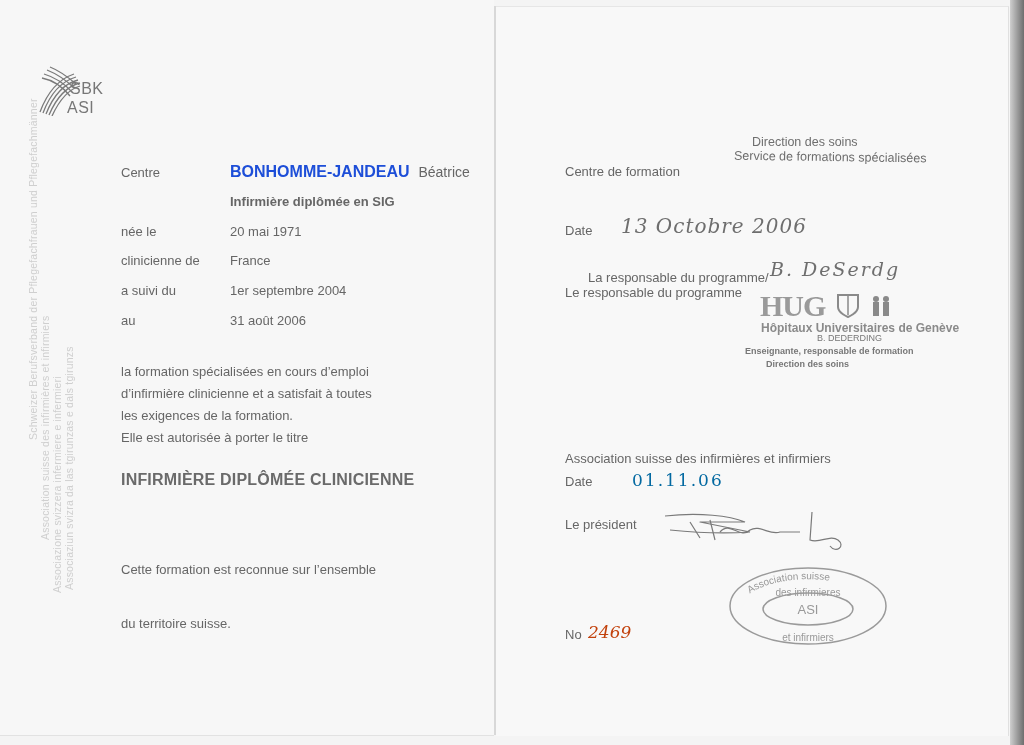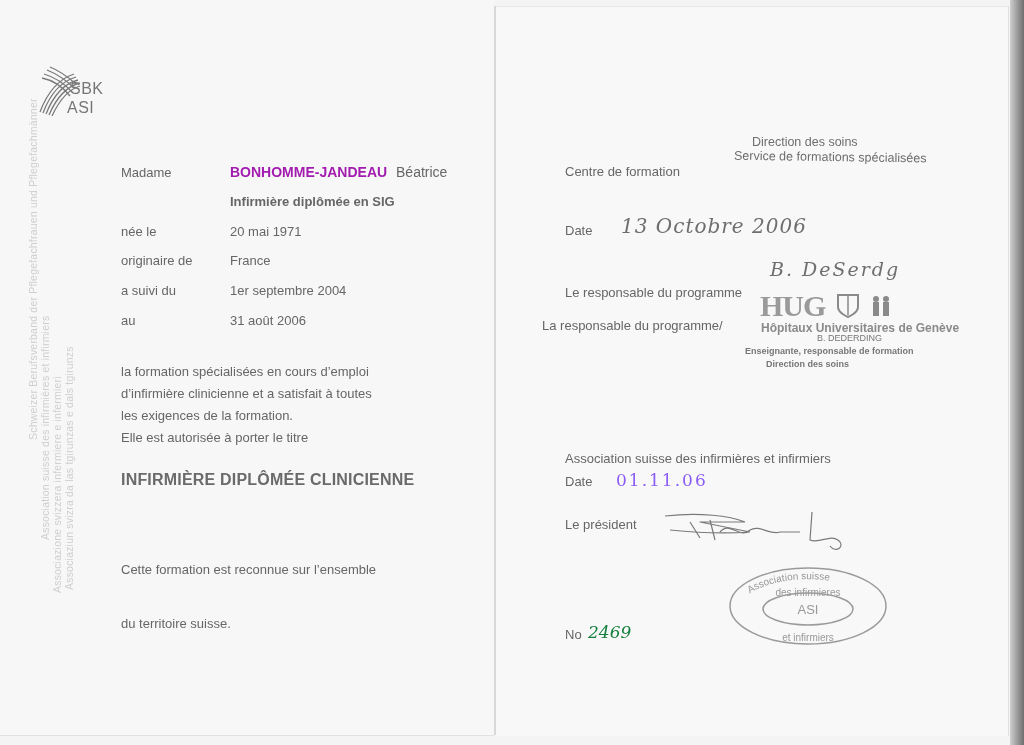--- a/index.html
+++ b/index.html
@@ -15,21 +15,21 @@
   .fold { position:absolute; left:494px; top:6px; width:2px; height:729px; background:#d8d8d8; }
   .edge-shadow { position:absolute; right:0; top:0; width:14px; height:745px;
     background:linear-gradient(to right,#cfcfcf,#6e6e6e); }
   .abs { position:absolute; white-space:nowrap; }
   .t13 { font-size:13px; color:#666; }
   .logo { position:absolute; left:38px; top:66px; width:80px; height:50px; }
   .logo-sbk { position:absolute; left:70px; top:80px; font-size:16px; color:#777; letter-spacing:0.5px; }
   .logo-asi { position:absolute; left:67px; top:99px; font-size:16px; color:#777; letter-spacing:0.5px; }
   .vtext { position:absolute; transform-origin:left top; transform:rotate(-90deg);
     font-size:10.5px; color:#cfcfcf; white-space:nowrap; letter-spacing:0.2px; }
-  .name-bold { font-weight:bold; font-size:14px; color:#a21caf; }
+  .name-bold { font-weight:bold; font-size:16px; color:#1d4ed8; }
   .firstname { font-size:14px; color:#666; }
   .title-big { font-weight:bold; font-size:16px; color:#6a6a6a; letter-spacing:0.2px; }
   .hand { font-family:"DejaVu Serif", serif; font-style:italic; color:#6e6e6e; }
   .stamp-hdr { font-size:12.5px; color:#6e6e6e; }
   .hug { position:absolute; left:760px; top:291px; font-family:"Liberation Serif", serif; font-weight:bold;
     font-size:30px; color:#9a9a9a; letter-spacing:-1px; line-height:30px;text-align:center; }
   .hug-small { font-size:12px; color:#8a8a8a; font-weight:bold; }
   .hug-line { font-size:9px; color:#777; }
   .seal { position:absolute; left:728px; top:566px; width:160px; height:80px; }
 </style>
@@ -55,30 +55,30 @@
   </g>
 </svg>
 <div class="logo-sbk">SBK</div>
 <div class="logo-asi">ASI</div>
 
 <div class="vtext" style="left:27px; top:440px;">Schweizer Berufsverband der Pflegefachfrauen und Pflegefachmänner</div>
 <div class="vtext" style="left:39px; top:540px;">Association suisse des infirmières et infirmiers</div>
 <div class="vtext" style="left:51px; top:593px;">Associazione svizzera infermiere e infermieri</div>
 <div class="vtext" style="left:63px; top:590px;">Associaziun svizra da las tgirunzas e dals tgirunzs</div>
 
-<div class="abs t13" style="left:121px; top:165px;">Madame</div>
+<div class="abs t13" style="left:121px; top:165px;">Centre</div>
 <div class="abs" style="left:230px; top:163px;">
   <span class="name-bold">BONHOMME-JANDEAU</span>&nbsp;
   <span class="firstname">Béatrice</span>
 </div>
 <div class="abs t13" style="left:230px; top:194px;font-weight:bold;">Infirmière diplômée en SIG</div>
 
 <div class="abs t13" style="left:121px; top:224px;">née le</div>
 <div class="abs t13" style="left:230px; top:224px;">20 mai 1971</div>
-<div class="abs t13" style="left:121px; top:253px;">originaire de</div>
+<div class="abs t13" style="left:121px; top:253px;">clinicienne de</div>
 <div class="abs t13" style="left:230px; top:253px;">France</div>
 <div class="abs t13" style="left:121px; top:283px;">a suivi du</div>
 <div class="abs t13" style="left:230px; top:283px;">1er septembre 2004</div>
 <div class="abs t13" style="left:121px; top:313px;">au</div>
 <div class="abs t13" style="left:230px; top:313px;">31 août 2006</div>
 
 <div class="abs t13" style="left:121px; top:364px;">la formation spécialisées en cours d’emploi</div>
 <div class="abs t13" style="left:121px; top:386px;">d’infirmière clinicienne et a satisfait à toutes</div>
 <div class="abs t13" style="left:121px; top:408px;">les exigences de la formation.</div>
 <div class="abs t13" style="left:121px; top:430px;">Elle est autorisée à porter le titre</div>
@@ -89,21 +89,21 @@
 <div class="abs t13" style="left:121px; top:584px;margin-top:32px;">du territoire suisse.</div>
 
 <div class="abs stamp-hdr" style="left:752px; top:135px;">Direction des soins</div>
 <div class="abs stamp-hdr" style="left:734px; top:150px; transform:rotate(0.8deg);">Service de formations spécialisées</div>
 
 <div class="abs t13" style="left:565px; top:164px;">Centre de formation</div>
 
 <div class="abs t13" style="left:565px; top:223px;">Date</div>
 <div class="abs hand" style="left:621px; top:214px; font-size:20px; letter-spacing:1px;">13 Octobre 2006</div>
 
-<div class="abs t13" style="left:542px; top:270px;margin-top:48px;">La responsable du programme/</div>
+<div class="abs t13" style="left:588px; top:270px;">La responsable du programme/</div>
 <div class="abs t13" style="left:565px; top:285px;">Le responsable du programme</div>
 <div class="abs hand" style="left:770px; top:258px; font-size:19px; letter-spacing:2px;">B. DeSerdg</div>
 
 <div class="hug">HUG</div>
 <svg class="abs" style="left:836px; top:293px;" width="60" height="26" viewBox="0 0 60 26">
   <path d="M2 2 H22 V14 C22 20 12 24 12 24 C12 24 2 20 2 14 Z" fill="none" stroke="#8a8a8a" stroke-width="2"></path>
   <line x1="12" y1="2" x2="12" y2="22" stroke="#8a8a8a" stroke-width="1.5"></line>
   <g fill="#8a8a8a">
       <circle cx="40" cy="6" r="3"></circle>
       <rect x="37" y="9" width="6" height="14"></rect>
@@ -111,21 +111,21 @@
       <rect x="47" y="9" width="6" height="14"></rect>
     </g>
 </svg>
 <div class="abs hug-small" style="left:761px; top:321px;">Hôpitaux Universitaires de Genève</div>
 <div class="abs hug-line" style="left:793px; top:333px;padding-left:24px;">B. DEDERDING</div>
 <div class="abs hug-line" style="left:745px; top:346px; font-weight:bold;">Enseignante, responsable de formation</div>
 <div class="abs hug-line" style="left:766px; top:359px; font-weight:bold;">Direction des soins</div>
 
 <div class="abs t13" style="left:565px; top:451px;">Association suisse des infirmières et infirmiers</div>
 <div class="abs t13" style="left:565px; top:474px;">Date</div>
-<div class="abs hand" style="left:616px; top:470px; font-size:17px; letter-spacing:2px; color:#8b5cf6; font-style:normal;text-align:center;">01.11.06</div>
+<div class="abs hand" style="left:632px; top:470px; font-size:17px; letter-spacing:2px; color:#0369a1; font-style:normal;text-align:center;">01.11.06</div>
 
 <div class="abs t13" style="left:565px; top:517px;">Le président</div>
 <svg class="abs" style="left:660px; top:510px;" width="200" height="50" viewBox="0 0 200 50">
   <g fill="none" stroke="#7a7a7a" stroke-width="1.2">
     <path d="M5 6 C40 2 70 6 85 12 L40 12 C60 16 80 20 90 22 C60 24 30 22 10 20"></path>
     <path d="M30 12 L40 28 M50 10 L55 30"></path>
     <path d="M60 22 C70 10 80 30 90 20 C100 14 110 26 120 22 L140 22"></path>
     <path d="M152 2 L150 30 C160 34 170 24 178 30 C186 36 176 44 170 36"></path>
   </g>
 </svg>
@@ -137,13 +137,13 @@
     <path id="arcTop" d="M14 36 A68 30 0 0 1 146 36"></path>
     <path id="arcBottom" d="M30 68 A60 20 0 0 0 130 68"></path>
   </defs>
   <text font-family="Liberation Sans, sans-serif" font-size="10" fill="#999"><textPath href="#arcTop" startOffset="8%">Association suisse</textPath></text>
   <text x="80" y="30" text-anchor="middle" font-family="Liberation Sans, sans-serif" font-size="10" fill="#999">des infirmieres</text>
   <text x="80" y="48" text-anchor="middle" font-family="Liberation Sans, sans-serif" font-size="13" fill="#999">ASI</text>
   <text x="80" y="75" text-anchor="middle" font-family="Liberation Sans, sans-serif" font-size="10" fill="#999">et infirmiers</text>
 </svg>
 
 <div class="abs t13" style="left:565px; top:627px;">No</div>
-<div class="abs hand" style="left:588px; top:622px; font-size:17px; color:#15803d;">2469</div>
+<div class="abs hand" style="left:588px; top:622px; font-size:17px; color:#c2410c;">2469</div>
 
 </body></html>

